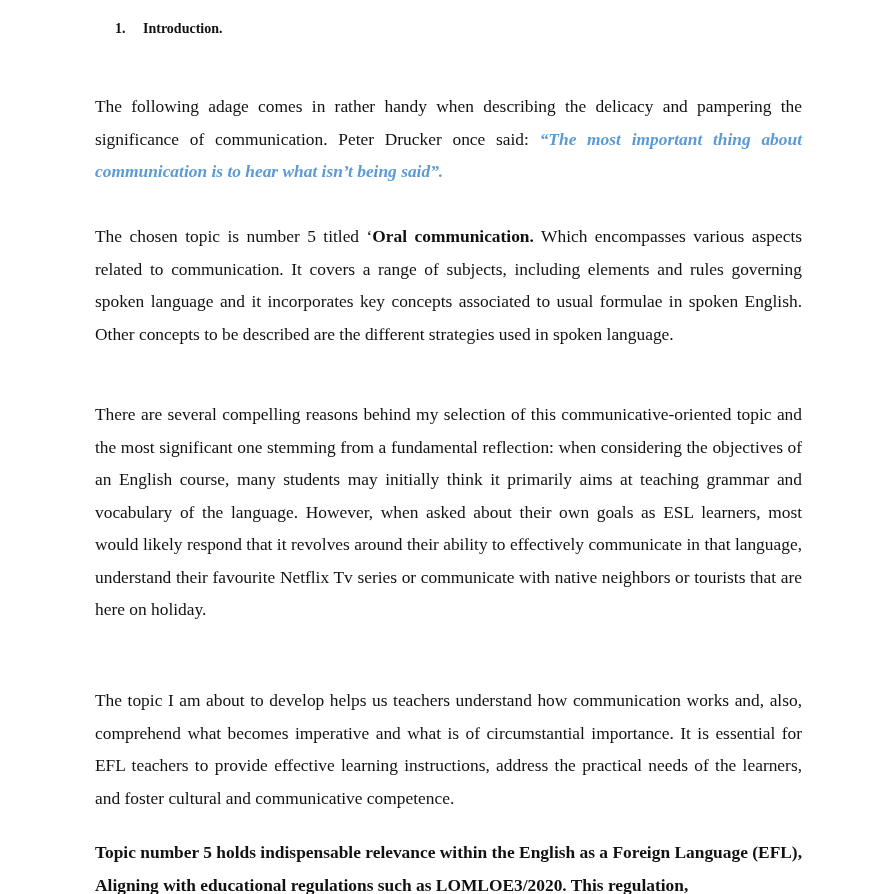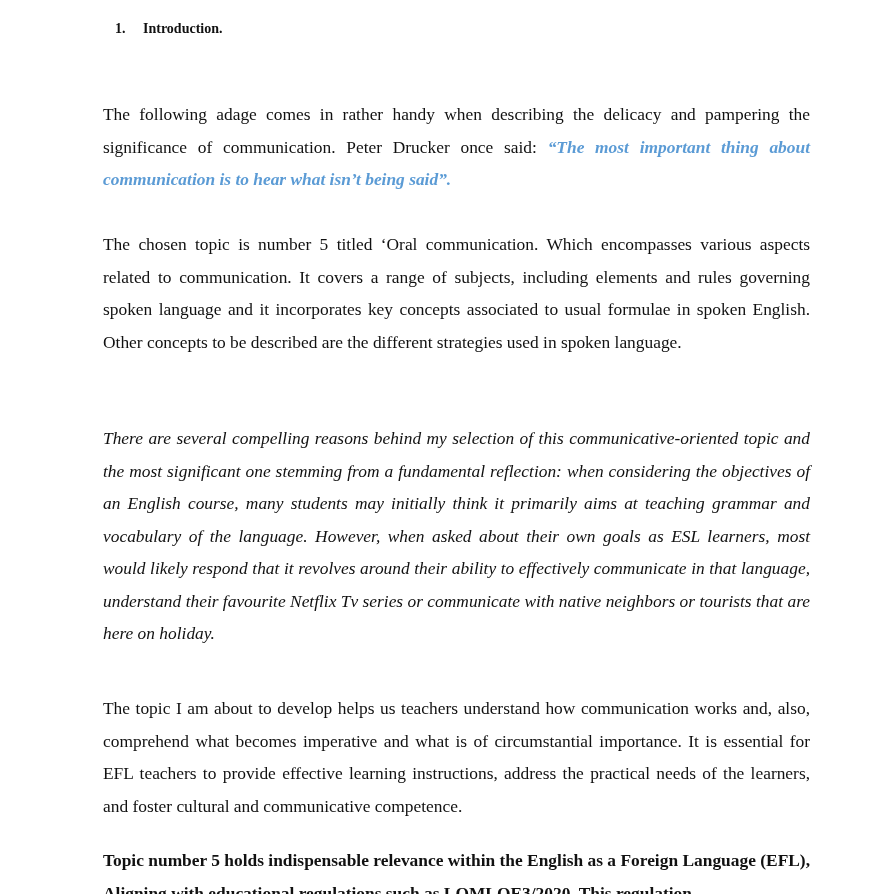--- a/index.html
+++ b/index.html
@@ -9,27 +9,27 @@
       font-family: "Liberation Serif", "DejaVu Serif", serif;
       font-size: 17.4px; color: #111111;
     }
     .heading {
       position: absolute; left: 28px; top: 21px;
       font-weight: bold; font-size: 14px; white-space: nowrap;
     }
     .heading .num { display: inline-block; width: 28px; }
     .para {
       position: absolute; left: 0; width: 707px;
-      line-height: 32.5px; text-align: justify; margin: 16px;
+      line-height: 32.5px; text-align: justify; margin: 8px;
     }
     .quote { color: #5b9bd5; font-weight: bold; font-style: italic; }
-    .bold { font-weight: normal; }
+    .bold { font-weight: bold; }
     #p1 { top: 82px; }
     #p2 { top: 212px; }
-    #p3 { top: 406px; font-style: italic; }
+    #p3 { top: 390px; }
     #p4 { top: 676px; }
     #p5 { top: 828px; font-weight: bold; }
   </style>
 </head>
 <body>
 
 <div class="page">
   <div class="heading">
     <span class="num">1.</span><span>Introduction.</span>
   </div>

